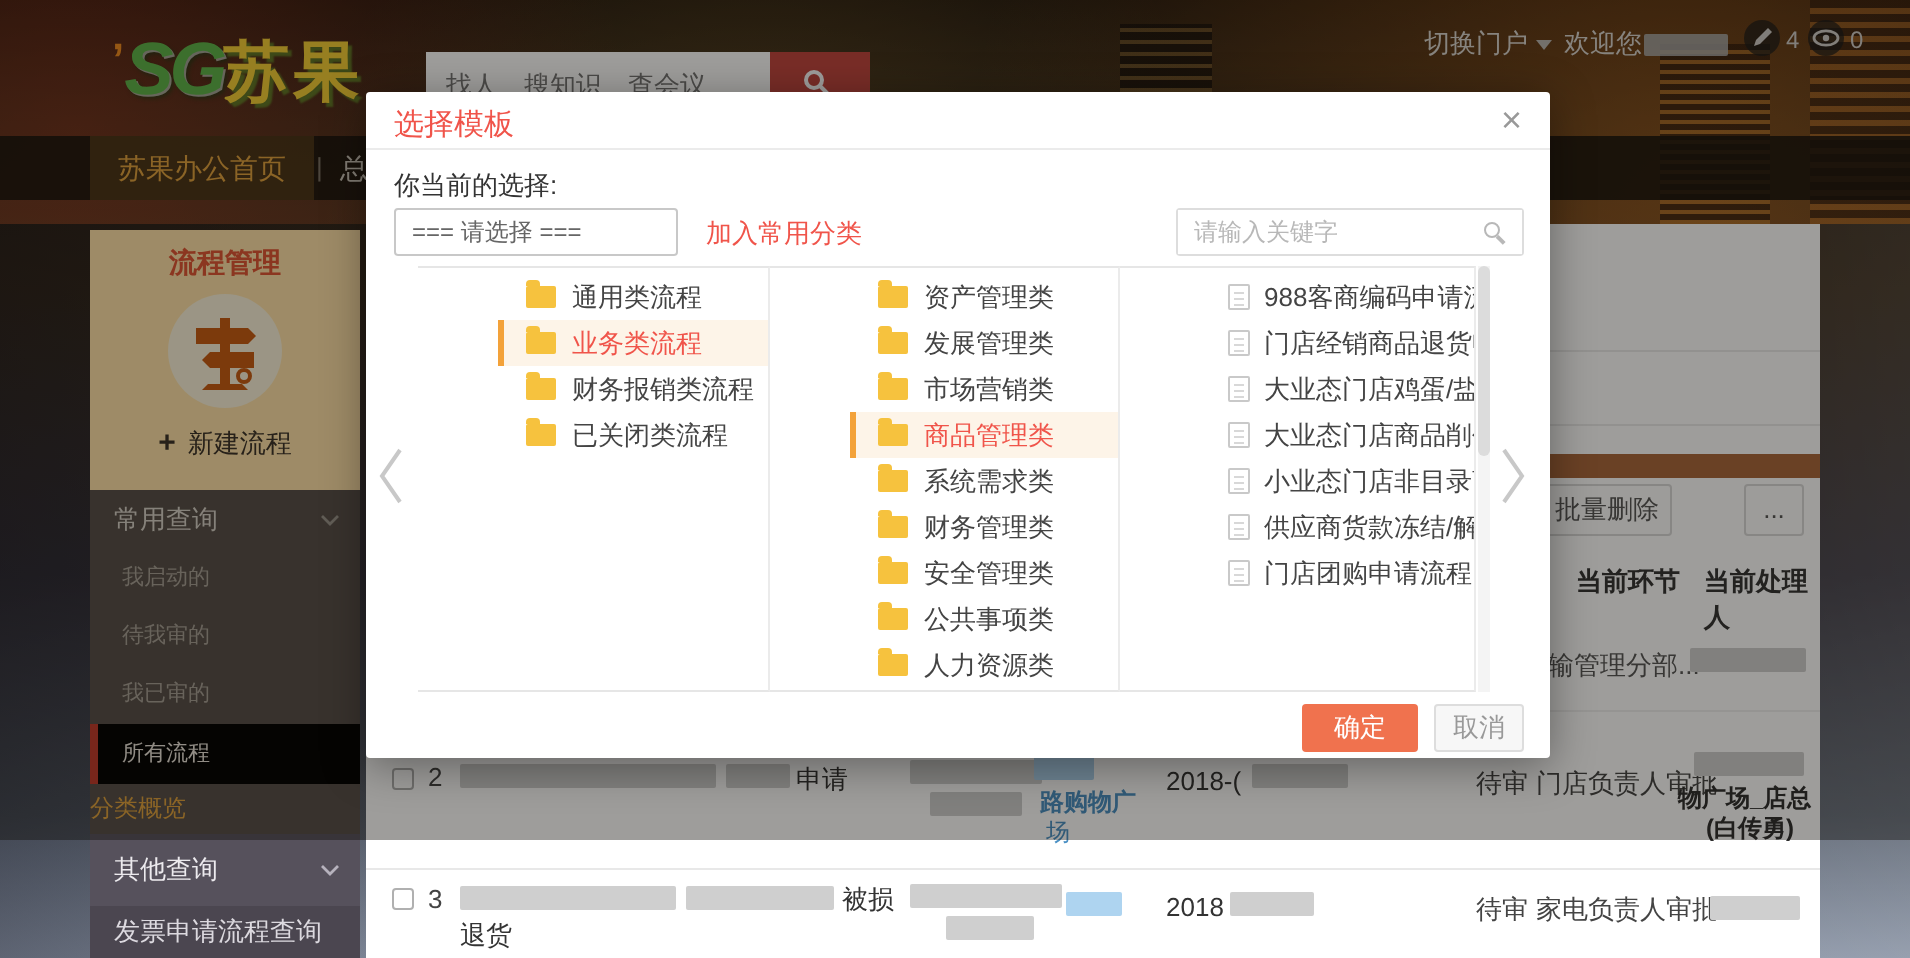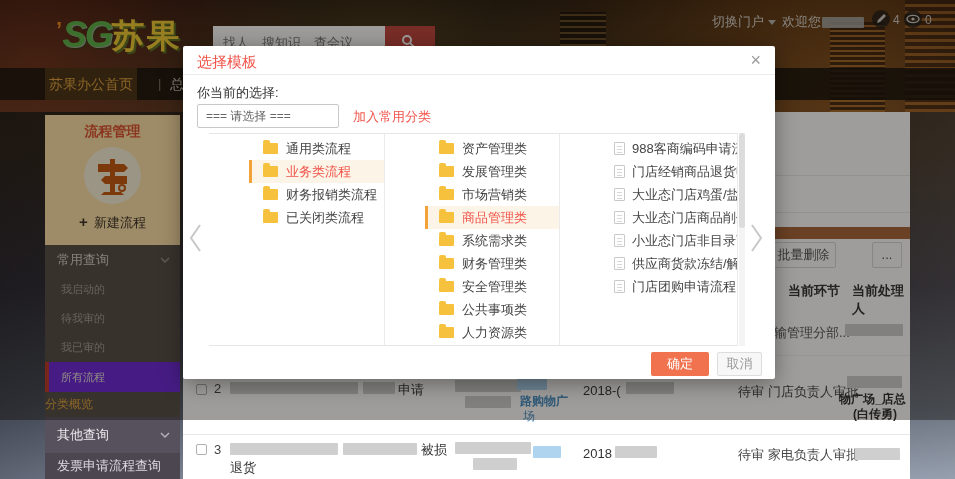--- a/index.html
+++ b/index.html
@@ -37,36 +37,36 @@
   .mag-w::after{content:'';position:absolute;width:6px;height:2px;background:#fff;transform:rotate(45deg);right:-5px;bottom:-3px;}
   .h-module-btn{left:441px;top:26px;width:100px;height:32px;background:#bf4a42;color:#f3e3de;font-size:14px;text-align:center;line-height:32px;z-index:2;}
   .h-right{top:13px;z-index:2;color:#d8d4cf;font-size:13px;}
   .tri-down{display:inline-block;width:0;height:0;border-left:4px solid transparent;border-right:4px solid transparent;border-top:5px solid #b8b4af;margin-left:4px;vertical-align:1px;}
   .blur{background:#a9a9a9;border-radius:1px;opacity:.85;}
   .hr-ico{position:absolute;width:18px;height:18px;border-radius:50%;background:rgba(25,25,25,.72);top:10px;}
   .hr-cnt{position:absolute;top:13px;color:#cfccc8;font-size:12px;}
 
   
   .navbar{left:0;top:68px;width:955px;height:32px;background:rgba(24,18,13,.88);z-index:2;}
-  .nav-active{position:absolute;left:45px;top:0;width:92px;height:32px;background:rgba(216,150,60,.22);
+  .nav-active{position:absolute;left:45px;top:0;width:112px;height:32px;background:rgba(216,150,60,.22);
     color:#dfa13d;font-size:14px;text-align:center;line-height:32px;}
   .nav-sep{position:absolute;left:158px;top:0;color:#7a7164;line-height:32px;font-size:13px;}
   .nav-next{position:absolute;left:170px;top:0;color:#cfc8bd;font-size:14px;line-height:32px;}
 
   
   .side-card{left:45px;top:115px;width:135px;height:130px;background:#ffe2a8;z-index:2;text-align:center;}
   .side-card .t{margin-top:8px;color:#e05433;font-size:14px;font-weight:bold;}
   .side-circle{position:absolute;left:39px;top:32px;width:57px;height:57px;border-radius:50%;background:#fbf2da;}
   .side-new{position:absolute;left:0;width:135px;top:98px;color:#3a3128;font-size:13px;}
   .side-new .plus{font-weight:bold;font-size:15px;margin-right:6px;}
   .side-menu{left:45px;top:245px;width:135px;height:234px;z-index:2;background:#554e48;}
   .s-head{height:30px;line-height:30px;padding:0 10px 0 12px;color:#d6d0c8;font-size:13px;position:relative;}
   .s-head svg{position:absolute;right:10px;top:12px;}
   .s-item{height:29px;line-height:29px;padding-left:12px;font-size:11px;color:#a69e95;border-left:4px solid transparent;}
-  .s-item.selected{height:30px;line-height:30px;background:#6d28d9;border-left-color:#c0392b;color:#e9e3da;}
+  .s-item.selected{height:30px;line-height:30px;background:#000000;border-left-color:#c0392b;color:#e9e3da;}
   .s-overview{height:25px;line-height:25px;text-align:left;padding-right:12px;color:#dfa13d;font-size:12px;}
   .s-other-head{height:36px;line-height:36px;background:#56515c;color:#eceaee;}
   .s-other-item{height:26px;line-height:26px;background:#4b4650;color:#dcd9df;font-size:13px;padding-left:12px;}
 
   
   .panel{left:183px;top:112px;width:727px;height:367px;background:#fff;z-index:2;overflow:hidden;}
   .hline{position:absolute;left:0;right:0;height:1px;background:#ececec;}
   .oband{position:absolute;left:0;right:0;top:115px;height:12px;background:#a8673b;}
   .c-btn{position:absolute;top:130px;height:26px;background:#fdfdfd;border:1px solid #d9d9d9;color:#555;
     font-size:13px;text-align:center;line-height:24px;border-radius:2px;}
@@ -260,20 +260,24 @@
 
   <div class="modal">
     <div class="m-title">选择模板</div>
     <div class="m-close">×</div>
     <div class="m-div"></div>
     <div class="m-label">你当前的选择:</div>
     <div class="m-select">
       <span>=== 请选择 ===</span>
     </div>
     <div class="m-addlink">加入常用分类</div>
+    <div class="m-search">
+      <input placeholder="请输入关键字" style="">
+      <span class="mag"></span>
+    </div>
 
     <svg class="chev left" viewBox="0 0 16 32">
       <polyline points="13,3 4,16 13,29" fill="none" stroke="#c8c8c8" stroke-width="2"></polyline>
     </svg>
 
     <ul class="mcol mcol1">
 
     <li class="t-row"><span class="folder"></span><span>通用类流程</span></li>
         <li class="t-row selected"><span class="folder"></span><span>业务类流程</span></li>
         <li class="t-row"><span class="folder"></span><span>财务报销类流程</span></li>

